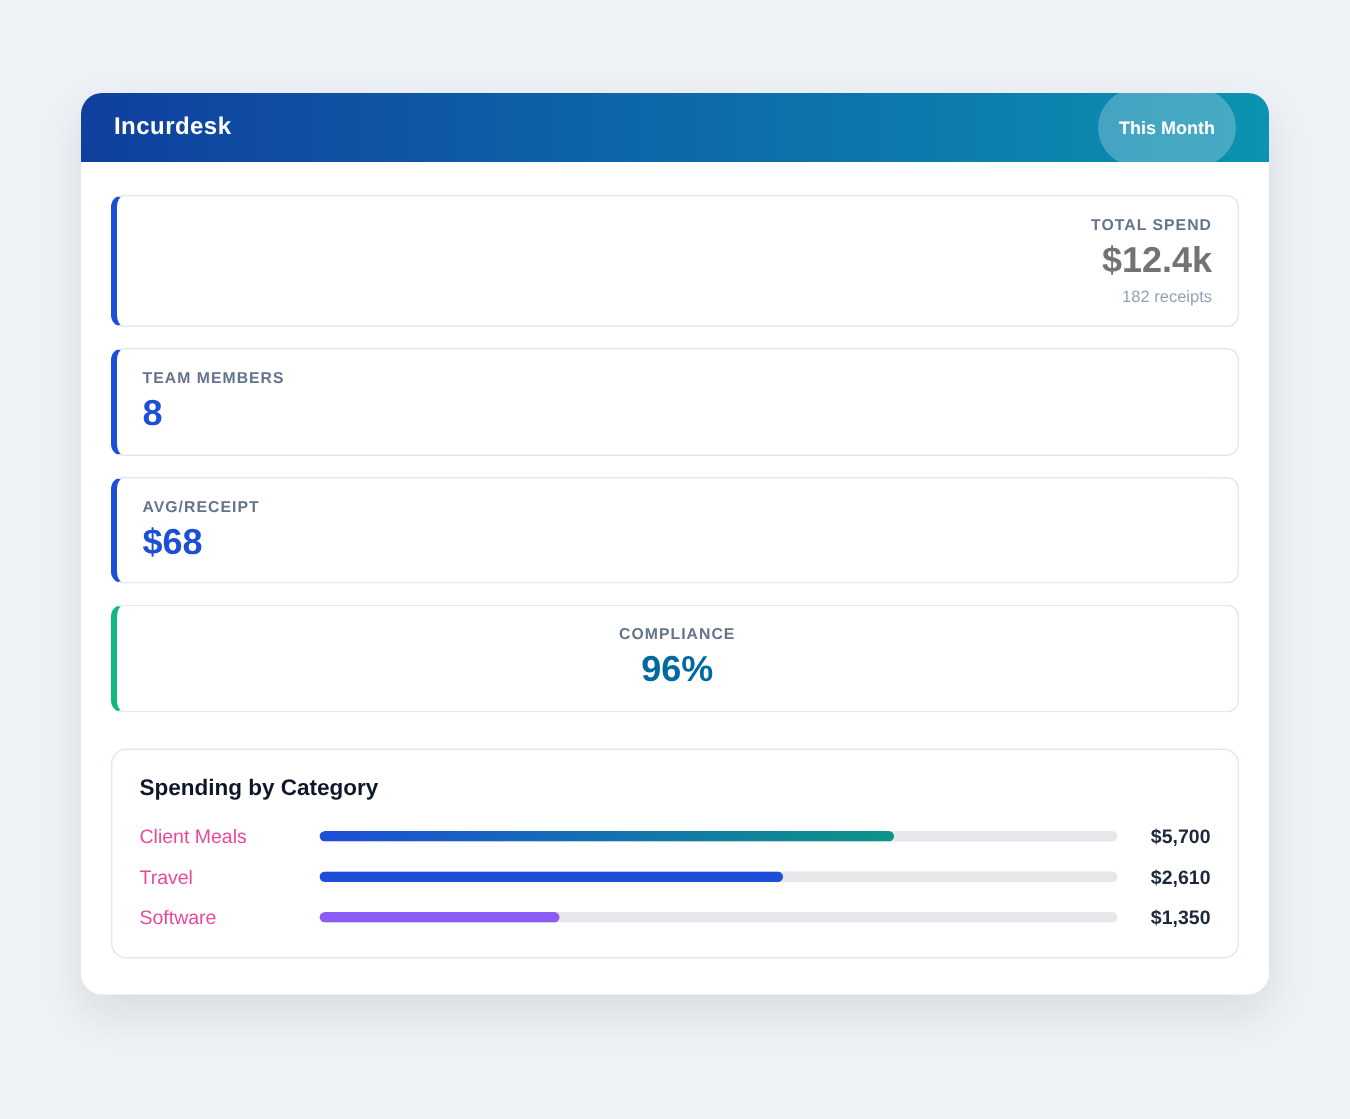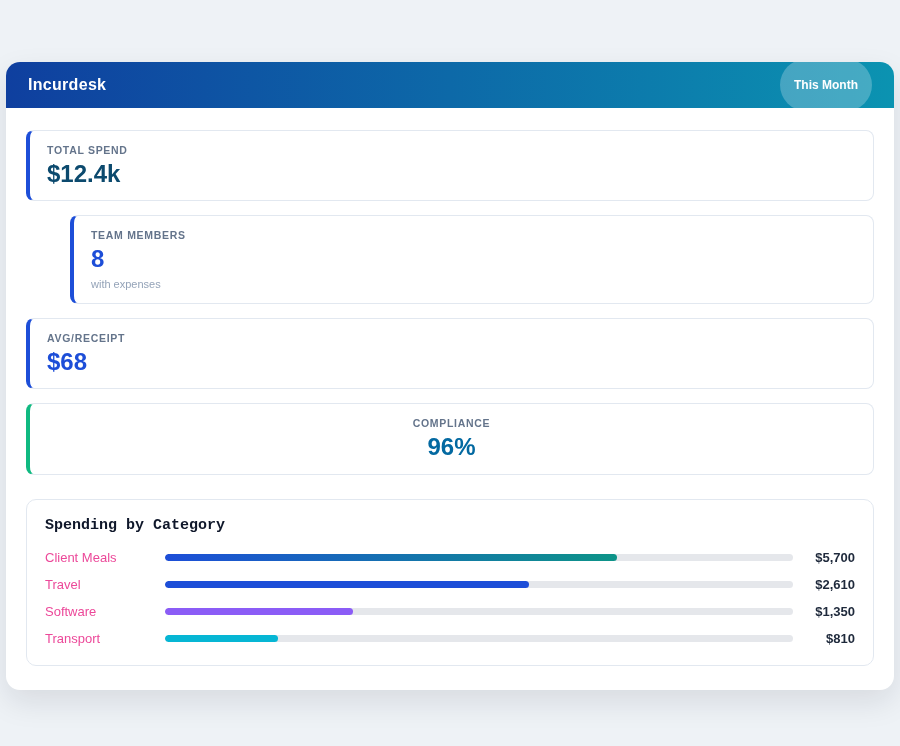--- a/index.html
+++ b/index.html
@@ -3,21 +3,21 @@
 <meta charset="utf-8">
 <style>
   * { margin: 0; padding: 0; box-sizing: border-box; }
   html, body { width: 900px; height: 746px; }
   body {
     background: #eef2f6;
     font-family: "Liberation Sans", sans-serif;
     overflow: hidden;
   }
   .app-card {
-    width: 888px;
+    width: 792px;
     margin: 62px auto 0;
     background: #ffffff;
     border-radius: 14px;
     box-shadow: 0 12px 30px rgba(15, 23, 42, 0.10);
     overflow: hidden;
   }
   .app-header {
     height: 46px;
     background: linear-gradient(90deg, #0f3f9f, #0b93b1);
     display: flex;
@@ -71,21 +71,20 @@
     border: 1px solid #e2e8f0;
     border-radius: 10px;
     padding: 17px 18px 16px;
     margin-top: 24px;
   }
   .panel-title {
     font-size: 15px;
     font-weight: bold;
     color: #0f172a;
     margin-bottom: 16px;
-    font-family: Liberation Mono, monospace;
   }
   .chart-row {
     display: flex;
     align-items: center;
     margin-bottom: 11px;
   }
   .chart-row:last-child { margin-bottom: 2px; }
   .row-label {
     width: 120px;
     flex: 0 0 120px;
@@ -118,29 +117,29 @@
 
 <div class="app-card">
 
   <div class="app-header">
     <div class="app-title">Incurdesk</div>
     <div class="period-badge">This Month</div>
   </div>
 
   <div class="dashboard-body">
 
-    <div class="stat" style="border-left-color: rgb(29, 78, 216);">
+    <div class="stat" style="border-left-color: rgb(29, 78, 216); text-align: right;">
       <div class="stat-label">TOTAL SPEND</div>
-      <div class="stat-value" style="color: #0c4a6e;">$12.4k</div>
+      <div class="stat-value" style="color: #737373;">$12.4k</div>
+      <div class="stat-sub">182 receipts</div>
     </div>
 
-    <div class="stat" style="border-left-color: rgb(29, 78, 216); margin-left: 44px;">
+    <div class="stat" style="border-left-color: rgb(29, 78, 216);">
       <div class="stat-label">TEAM MEMBERS</div>
       <div class="stat-value" style="color: rgb(29, 78, 216);">8</div>
-      <div class="stat-sub">with expenses</div>
     </div>
 
     <div class="stat" style="border-left-color: rgb(29, 78, 216);">
       <div class="stat-label">AVG/RECEIPT</div>
       <div class="stat-value" style="color: rgb(29, 78, 216);">$68</div>
     </div>
 
     <div class="stat" style="border-left-color: rgb(16, 185, 129); text-align: center;">
       <div class="stat-label">COMPLIANCE</div>
       <div class="stat-value" style="color: #0369a1;">96%</div>
@@ -167,24 +166,17 @@
 
 
       <div class="chart-row">
         <div class="row-label">Software</div>
         <div class="bar-track" style="background: rgb(229, 231, 235);">
           <div class="bar-fill" style="width: 30%; background: rgb(139, 92, 246);"></div>
         </div>
         <div class="row-value">$1,350</div>
       </div>
 
-      <div class="chart-row">
-        <div class="row-label">Transport</div>
-        <div class="bar-track" style="background: rgb(229, 231, 235);">
-          <div class="bar-fill" style="width: 18%; background: rgb(6, 182, 212);"></div>
-        </div>
-        <div class="row-value">$810</div>
-      </div>
 
     </div>
 
   </div>
 </div>
 
 </body></html>

